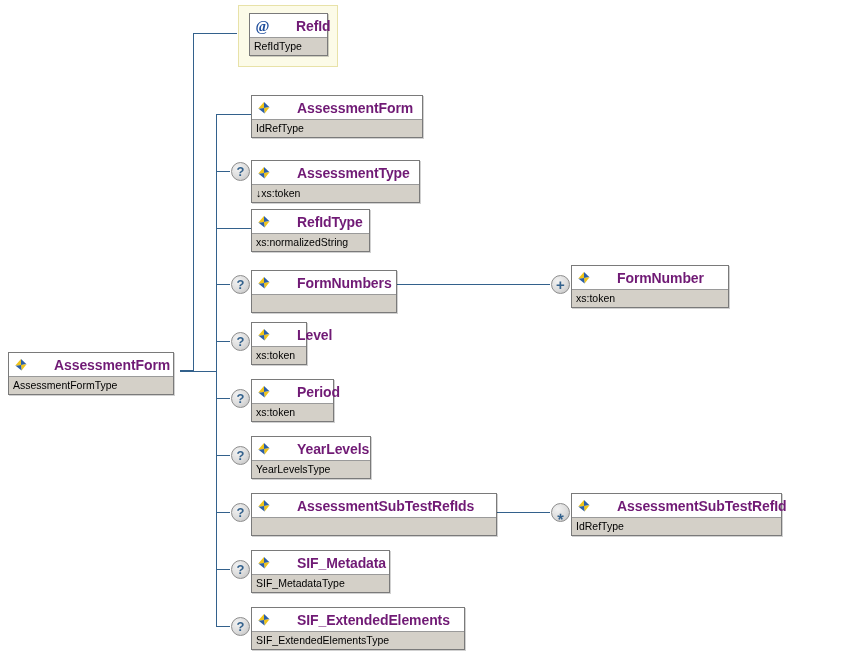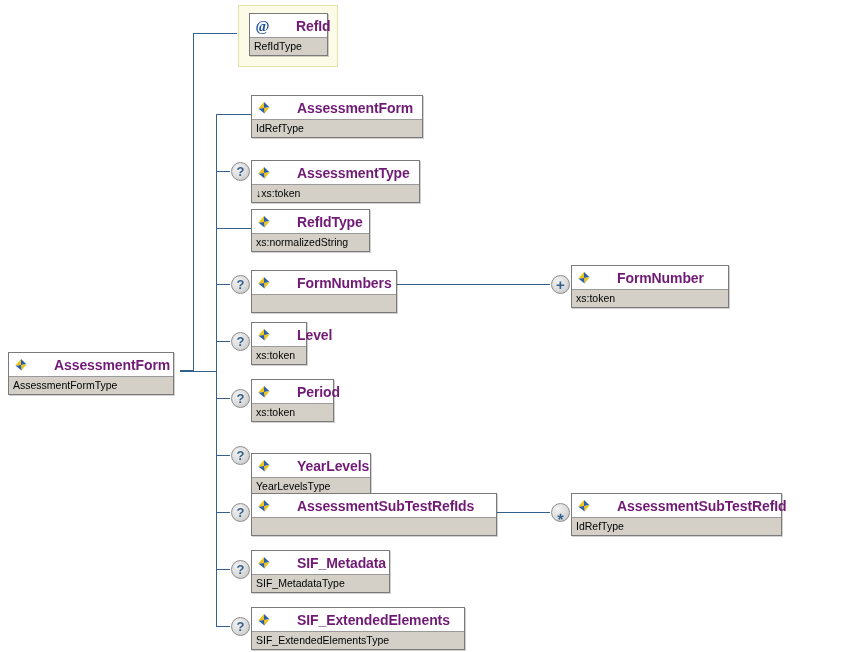--- a/index.html
+++ b/index.html
@@ -270,21 +270,21 @@
           <path d="M7.6 12.6 L1.3 7.6 L7 7 Z" fill="#2b5fa8"></path>
           <path d="M1.3 7.6 L7 1 L7 7 Z" fill="#f0c419"></path>
         </svg>
       </span>
       <span class="label">Period</span>
     </div>
     <div class="subtitle">xs:token</div>
   </div>
 
   <div class="marker opt" style="left:231px; top:446px;">?</div>
-  <div class="node" style="left:251px; top:436px; width:120px;margin-top:17px;">
+  <div class="node" style="left:251px; top:436px; width:120px;">
     <div class="title">
       <span class="ico element">
         <svg width="14" height="14" viewBox="0 0 14 14">
           <path d="M7 1 L12.5 6.2 L7 7 Z" fill="#2b5fa8"></path>
           <path d="M12.5 6.2 L7.6 12.6 L7 7 Z" fill="#f0c419"></path>
           <path d="M7.6 12.6 L1.3 7.6 L7 7 Z" fill="#2b5fa8"></path>
           <path d="M1.3 7.6 L7 1 L7 7 Z" fill="#f0c419"></path>
         </svg>
       </span>
       <span class="label">YearLevels</span>

